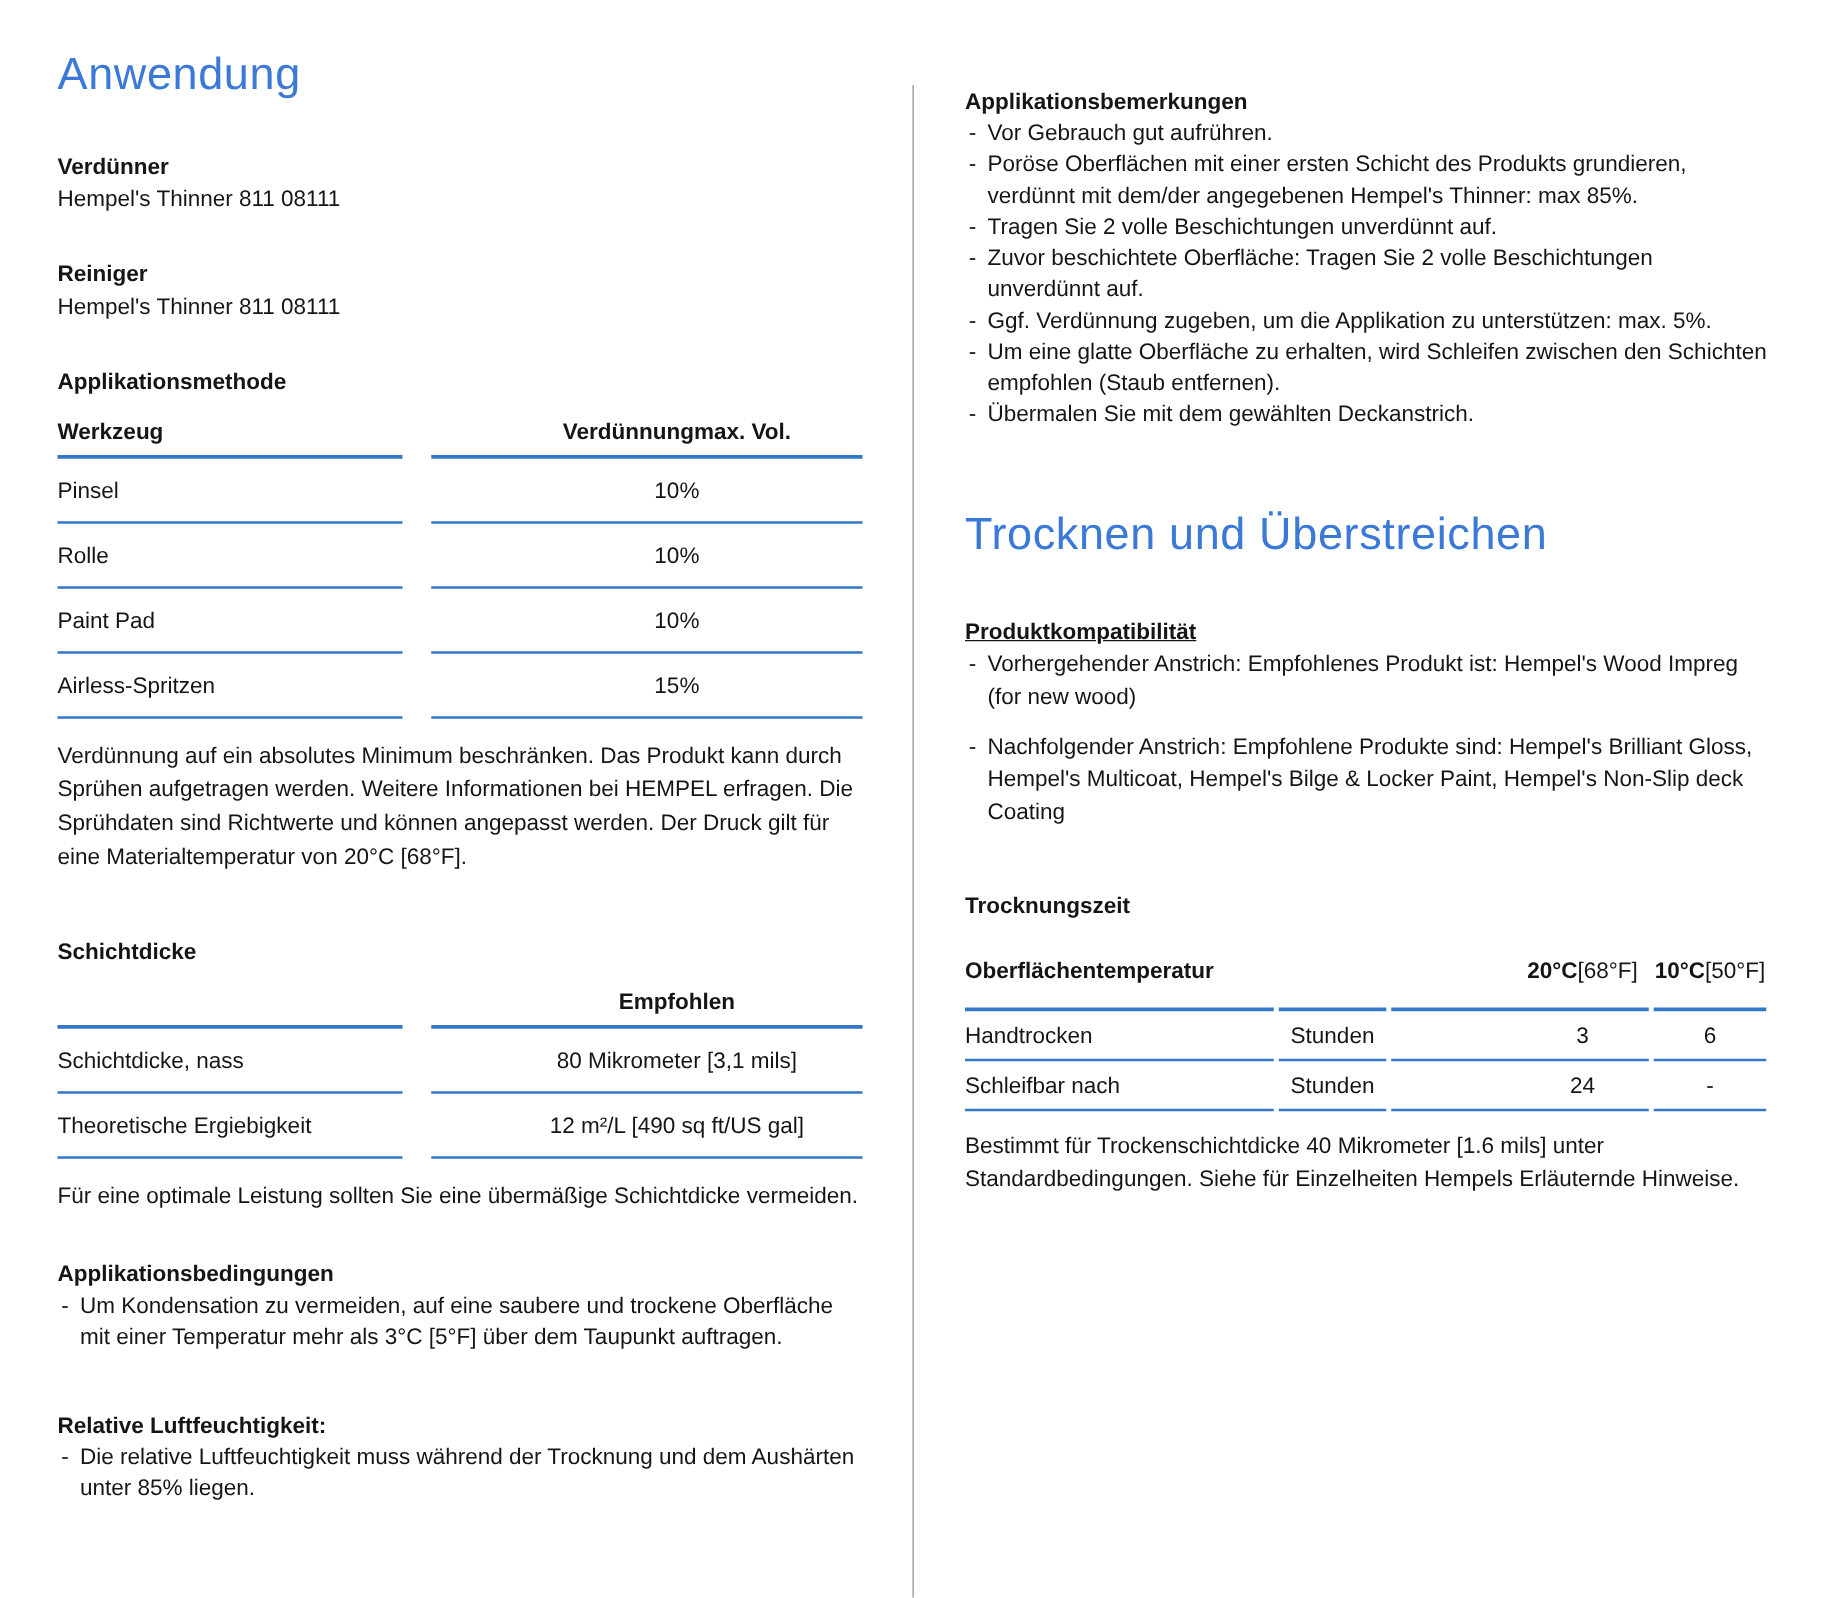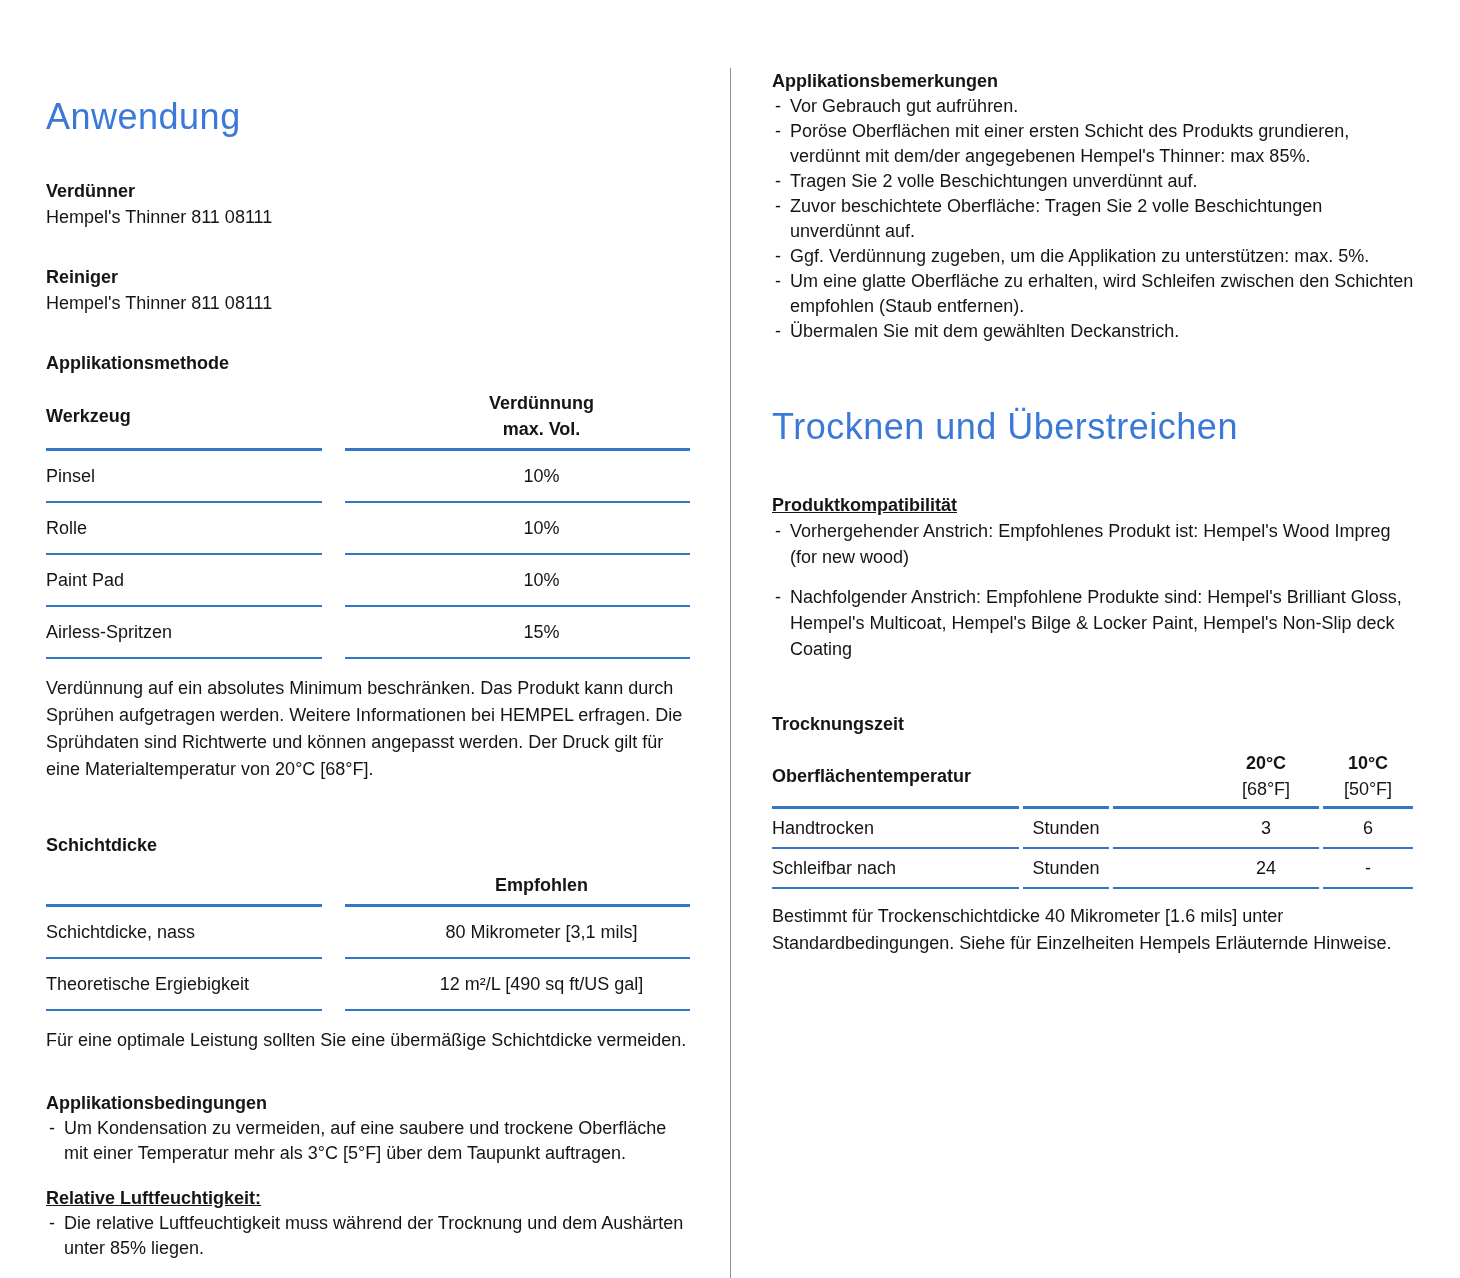--- a/index.html
+++ b/index.html
@@ -12,57 +12,57 @@
   body{
     width:1460px;height:1278px;
     background:#ffffff;
     font-family:"Liberation Sans", sans-serif;
     color:var(--text);
     font-size:18px;
     position:relative;
     overflow:hidden;
   }
   .col{position:absolute;top:0;}
-  .col-left{left:46px;width:644px;padding-top:96px;}
+  .col-left{left:46px;width:644px;padding-top:38px;}
   .col-right{left:772px;width:644px;padding-top:68px;}
   .vdivider{position:absolute;left:730px;top:68px;bottom:0;width:1px;background:var(--divider);}
 
   .big-title{
     font-size:36px;line-height:42px;font-weight:400;
     color:var(--accent);margin:0 0 40px 0;letter-spacing:0.5px;
   }
   .big-title.mt{margin:62px 0 0 0;}
 
   .pair{margin-bottom:34px;line-height:26px;}
   .pair .lbl{font-weight:bold;}
 
   .sec-heading{font-weight:bold;line-height:26px;margin:31px 0 14px 0;}
   .sec-heading.tight{margin-bottom:0;}
   .mt32{margin-top:49px;}
-  .mt33{margin-top:19px;text-decoration:underline;}
+  .mt33{margin-top:45px;}
   .mt36{margin-top:36px;}
   .mt44{margin-top:44px;text-decoration:underline;}
 
   .para{line-height:27px;margin:16px 0 0 0;}
 
   
   .dtable{width:100%;}
   .trow{display:flex;gap:23px;}
   .trow .cell{
     box-sizing:border-box;
     border-bottom:2px solid var(--line);
     display:flex;align-items:center;
     height:52px;
   }
   .trow.thead .cell{
     border-bottom-width:3px;height:auto;padding-bottom:6px;
     line-height:26px;
   }
   .b{font-weight:bold;}
-  .colcell{flex-direction:column;justify-content:center;}
+  .colcell{flex-direction:row;justify-content:center;}
 
   .t-left .c1{width:276px;}
   .t-left .c2{flex:1;justify-content:center;padding-left:48px;text-align:center;}
 
   .t-right .trow{gap:4px;align-items:center;}
   .t-right .cl{width:247px;}
   .t-right .cu{width:86px;justify-content:center;}
   .t-right .c20{width:206px;justify-content:center;padding-left:100px;}
   .t-right .c10{width:90px;justify-content:center;}
   .t-right .trow .cell{height:40px;}

